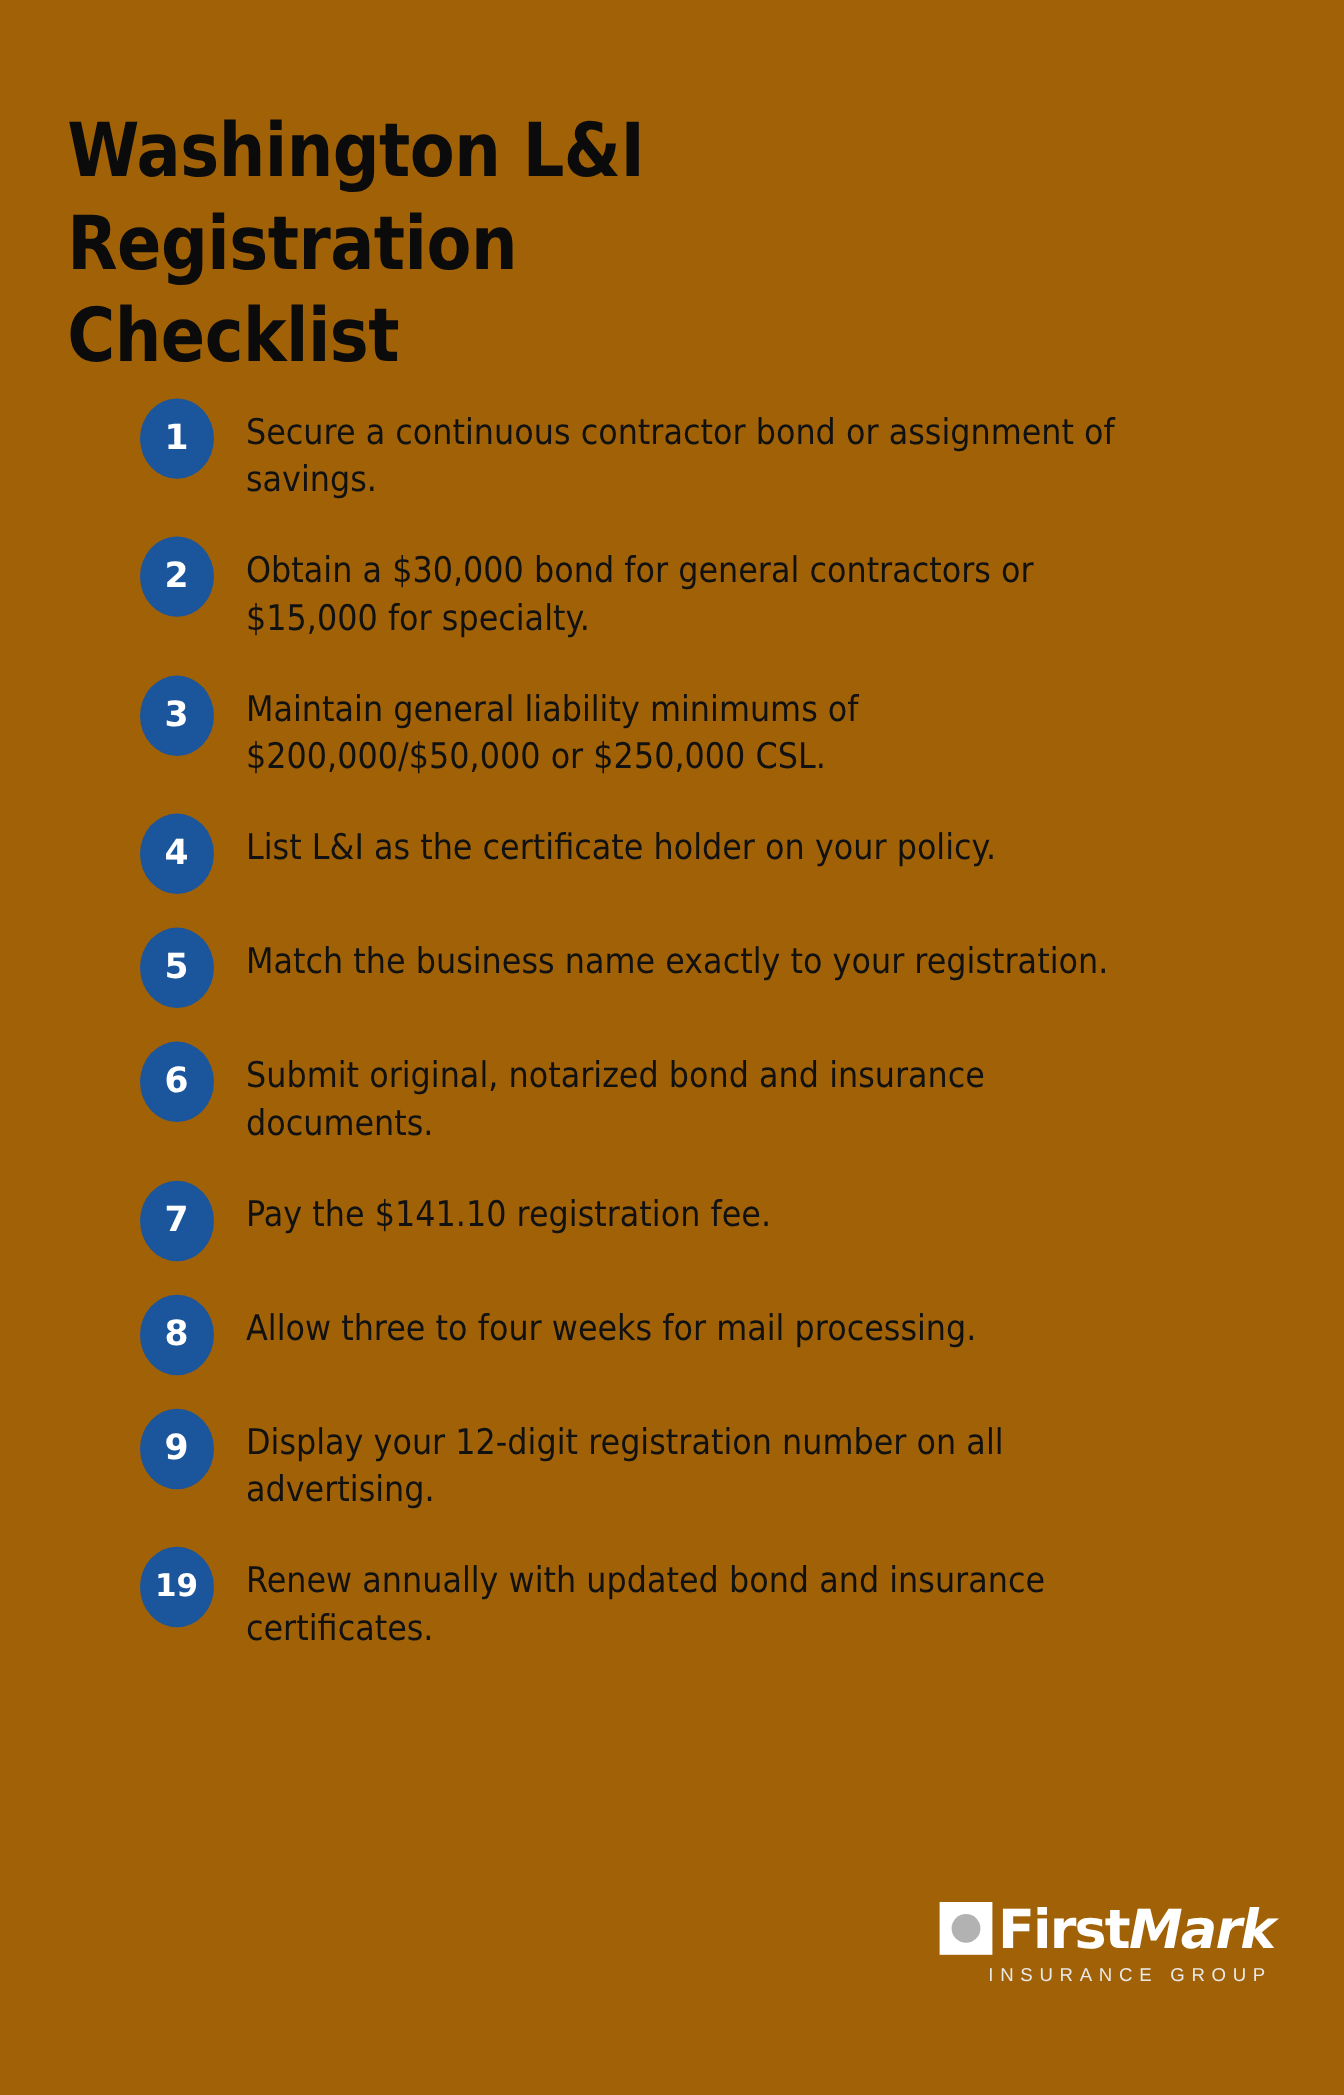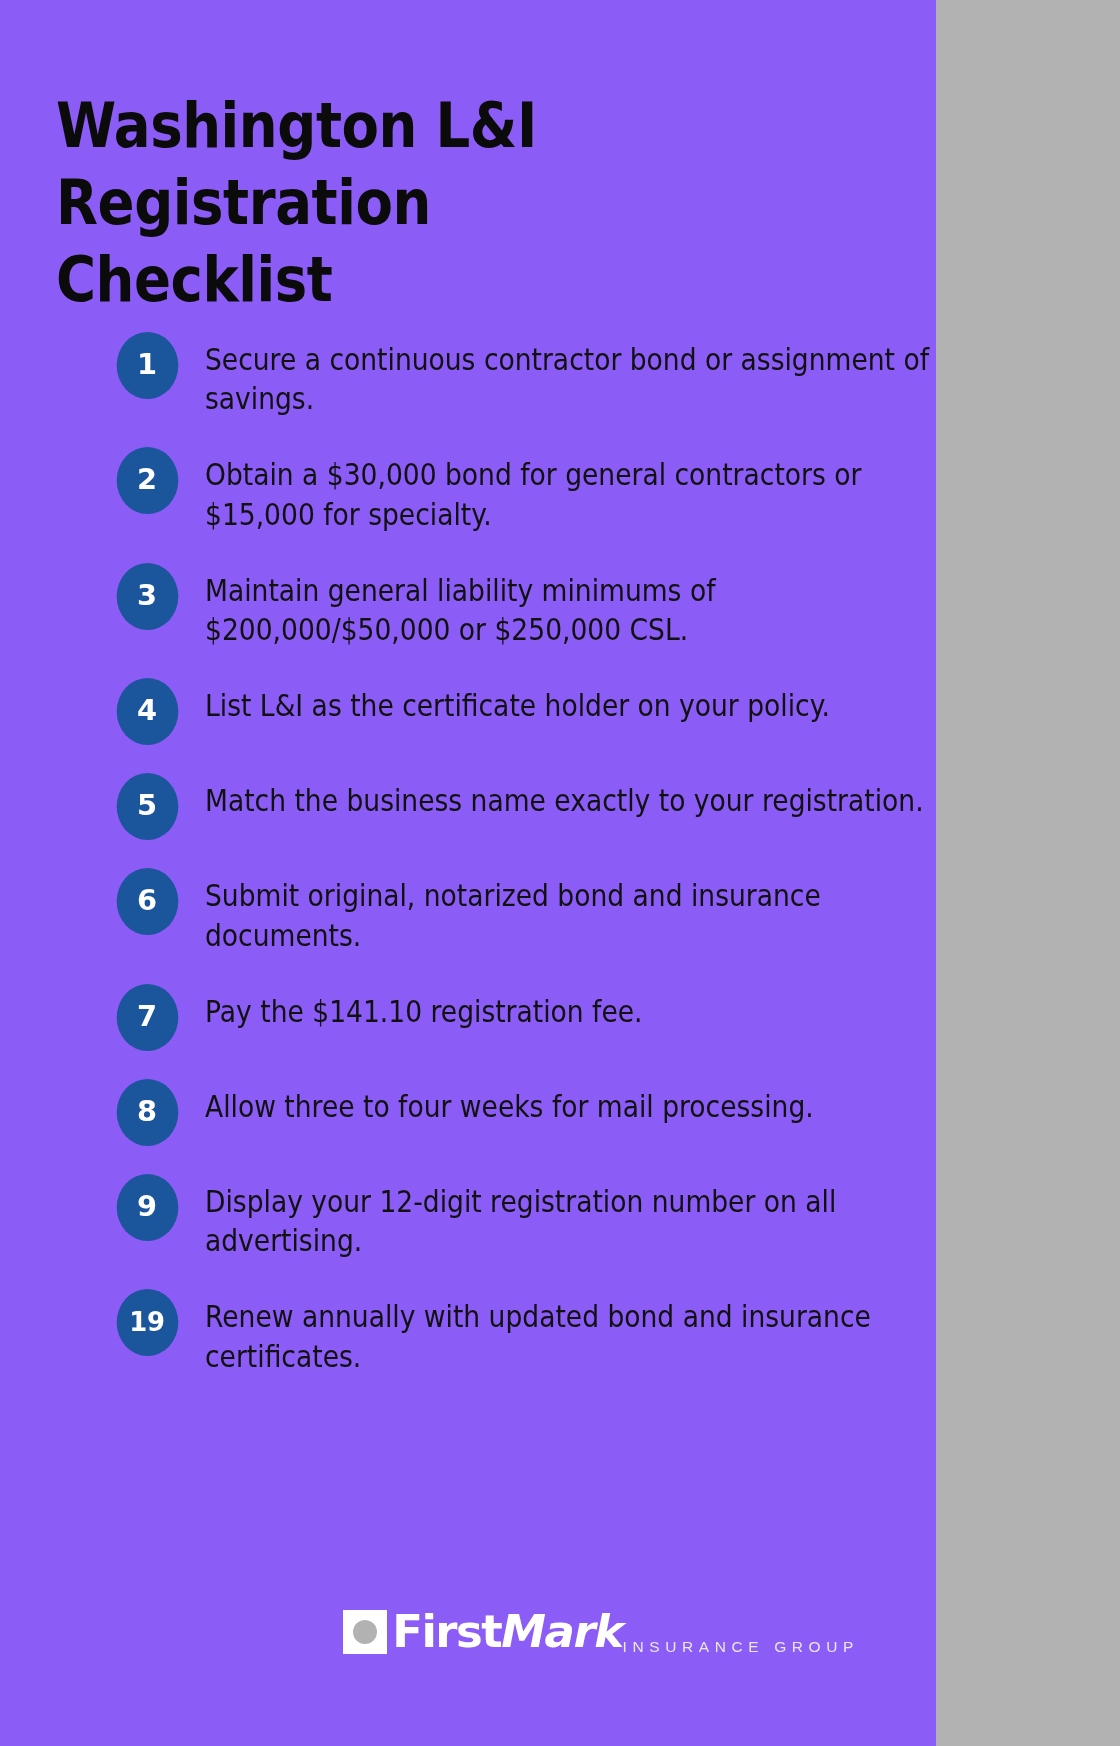--- a/index.html
+++ b/index.html
@@ -11,24 +11,24 @@
     width: 1120px;
     height: 1746px;
     background: #b2b2b2;
     font-family: "Liberation Sans", sans-serif;
     overflow: hidden;
     position: relative;
   }
 
   .poster {
     position: relative;
-    width: 936px;
+    width: 1120px;
     height: 1746px;
     box-sizing: border-box;
-    background: #8b5cf6;
+    background: #a16207;
   }
 
   
   .title-block {
     position: absolute;
     left: 56px;
     top: 88px;
     width: 870px;
   }
   .poster-title {
@@ -106,21 +106,21 @@
   
   .check-item.two-line { margin-bottom: 28px; }
   .check-item.one-line { margin-bottom: 28px; }
 
   
   .logo {
     position: absolute;
     right: 58px;
     bottom: 92px;
     display: flex;
-    flex-direction: row;
+    flex-direction: column;
     align-items: flex-end;
   }
   .logo-wordmark {
     display: flex;
     align-items: center;
   }
   .logo-mark {
     width: 44px;
     height: 44px;
     background: #ffffff;
@@ -147,21 +147,21 @@
     font-style: italic;
   }
   .logo-sub {
     font-family: "Liberation Sans", sans-serif;
     font-weight: 400;
     font-size: 15.5px;
     line-height: 1;
     color: #e9e9e9;
     letter-spacing: 5.6px;
     margin-top: 9px;
-    margin-right: 19px;
+    margin-right: 2px;
   }
 </style>
 </head>
 <body>
 
 <div class="poster">
 
   <div class="title-block">
     <h1 class="poster-title">Washington L&amp;I Registration
 Checklist</h1>

